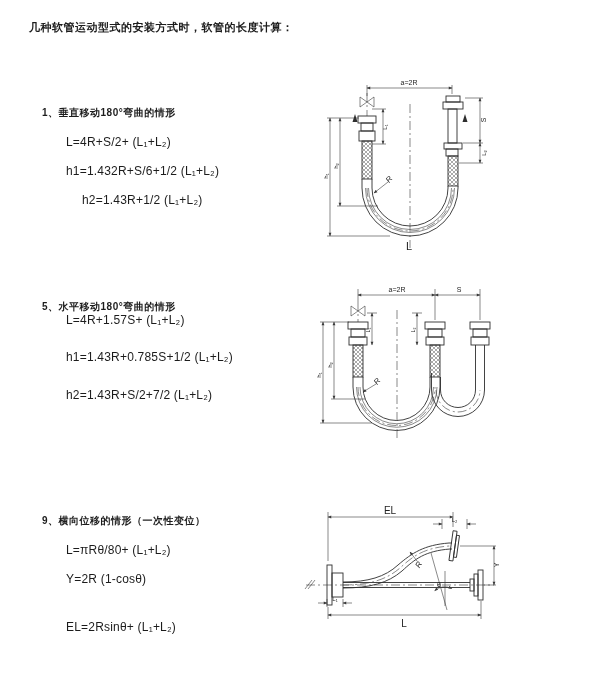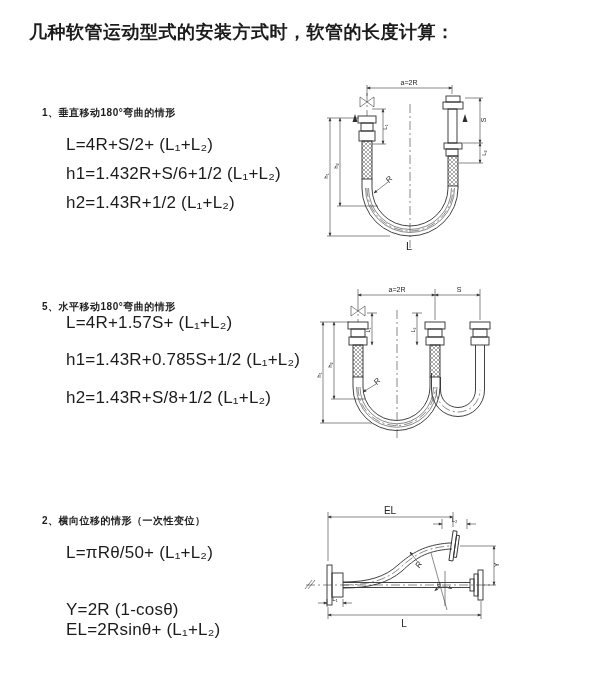--- a/index.html
+++ b/index.html
@@ -2,23 +2,23 @@
 <html><head>
 <meta charset="utf-8">
 <style>
   html,body{margin:0;padding:0;}
   body{
     width:600px;height:675px;background:#ffffff;position:relative;
     font-family:"Liberation Sans","DejaVu Sans",sans-serif;color:#1c1c1c;
     overflow:hidden;
   }
   .abs{position:absolute;}
-  .title{left:29px;top:20px;font-size:18px;font-weight:bold;letter-spacing:0.5px;}
+  .title{left:29px;top:20px;font-size:11px;font-weight:bold;letter-spacing:0.5px;}
   .heading{font-size:10px;font-weight:bold;letter-spacing:0.5px;}
-  .formula{font-size:17px;letter-spacing:0.2px;}
+  .formula{font-size:12px;letter-spacing:0.2px;}
   svg{position:absolute;overflow:visible;}
   svg text{fill:#222;font-family:"Liberation Sans","DejaVu Sans",sans-serif;}
   .draw{stroke:#2e2e2e;stroke-width:0.9;fill:none;}
   .thin{stroke:#3a3a3a;stroke-width:0.6;fill:none;}
   .dim{stroke:#3a3a3a;stroke-width:0.6;fill:none;}
   .cl{stroke:#3a3a3a;stroke-width:0.6;fill:none;stroke-dasharray:9 3 2 3;}
   .solidfill{fill:#2e2e2e;stroke:none;}
   .lbl{font-size:7px;}
   .lbl6{font-size:6px;}
   .lblBig{font-size:11px;}
@@ -27,30 +27,30 @@
 </head>
 <body>
 
 <div>
 
   <div class="abs title">几种软管运动型式的安装方式时，软管的长度计算：</div>
 
   <div class="abs heading" style="left:42px;top:106px">1、垂直移动180°弯曲的情形</div>
   <div class="abs formula" style="left:66px;top:135px">L=4R+S/2+ (L₁+L₂)</div>
   <div class="abs formula" style="left:66px;top:164px">h1=1.432R+S/6+1/2 (L₁+L₂)</div>
-  <div class="abs formula" style="left:66px;top:193px">h2=1.43R+1/2 (L₁+L₂)</div>
+  <div class="abs formula" style="left:82px;top:193px">h2=1.43R+1/2 (L₁+L₂)</div>
 
   <div class="abs heading" style="left:42px;top:300px">5、水平移动180°弯曲的情形</div>
   <div class="abs formula" style="left:66px;top:313px">L=4R+1.57S+ (L₁+L₂)</div>
   <div class="abs formula" style="left:66px;top:350px">h1=1.43R+0.785S+1/2 (L₁+L₂)</div>
-  <div class="abs formula" style="left:66px;top:388px">h2=1.43R+S/8+1/2 (L₁+L₂)</div>
-
-  <div class="abs heading" style="left:42px;top:514px">2、横向位移的情形（一次性变位）</div>
-  <div class="abs formula" style="left:66px;top:543px">L=πRθ/50+ (L₁+L₂)</div>
-  <div class="abs formula" style="left:66px;top:600px">Y=2R (1-cosθ)</div>
+  <div class="abs formula" style="left:66px;top:388px">h2=1.43R+S/2+7/2 (L₁+L₂)</div>
+
+  <div class="abs heading" style="left:42px;top:514px">9、横向位移的情形（一次性变位）</div>
+  <div class="abs formula" style="left:66px;top:543px">L=πRθ/80+ (L₁+L₂)</div>
+  <div class="abs formula" style="left:66px;top:572px">Y=2R (1-cosθ)</div>
   <div class="abs formula" style="left:66px;top:620px">EL=2Rsinθ+ (L₁+L₂)</div>
 
   <svg style="left:310px;top:76px" width="280" height="190" viewBox="0 0 280 190">
     <defs>
       <marker id="ar1" viewBox="0 0 10 10" refX="9" refY="5" markerWidth="8" markerHeight="6" orient="auto-start-reverse">
         <path d="M0,1 L10,5 L0,9 z" fill="#3a3a3a"></path>
       </marker>
       <pattern id="hatch1" width="4" height="4" patternUnits="userSpaceOnUse">
         <path d="M0,4 L4,0 M0,0 L4,4" stroke="#555" stroke-width="0.5"></path>
       </pattern>

